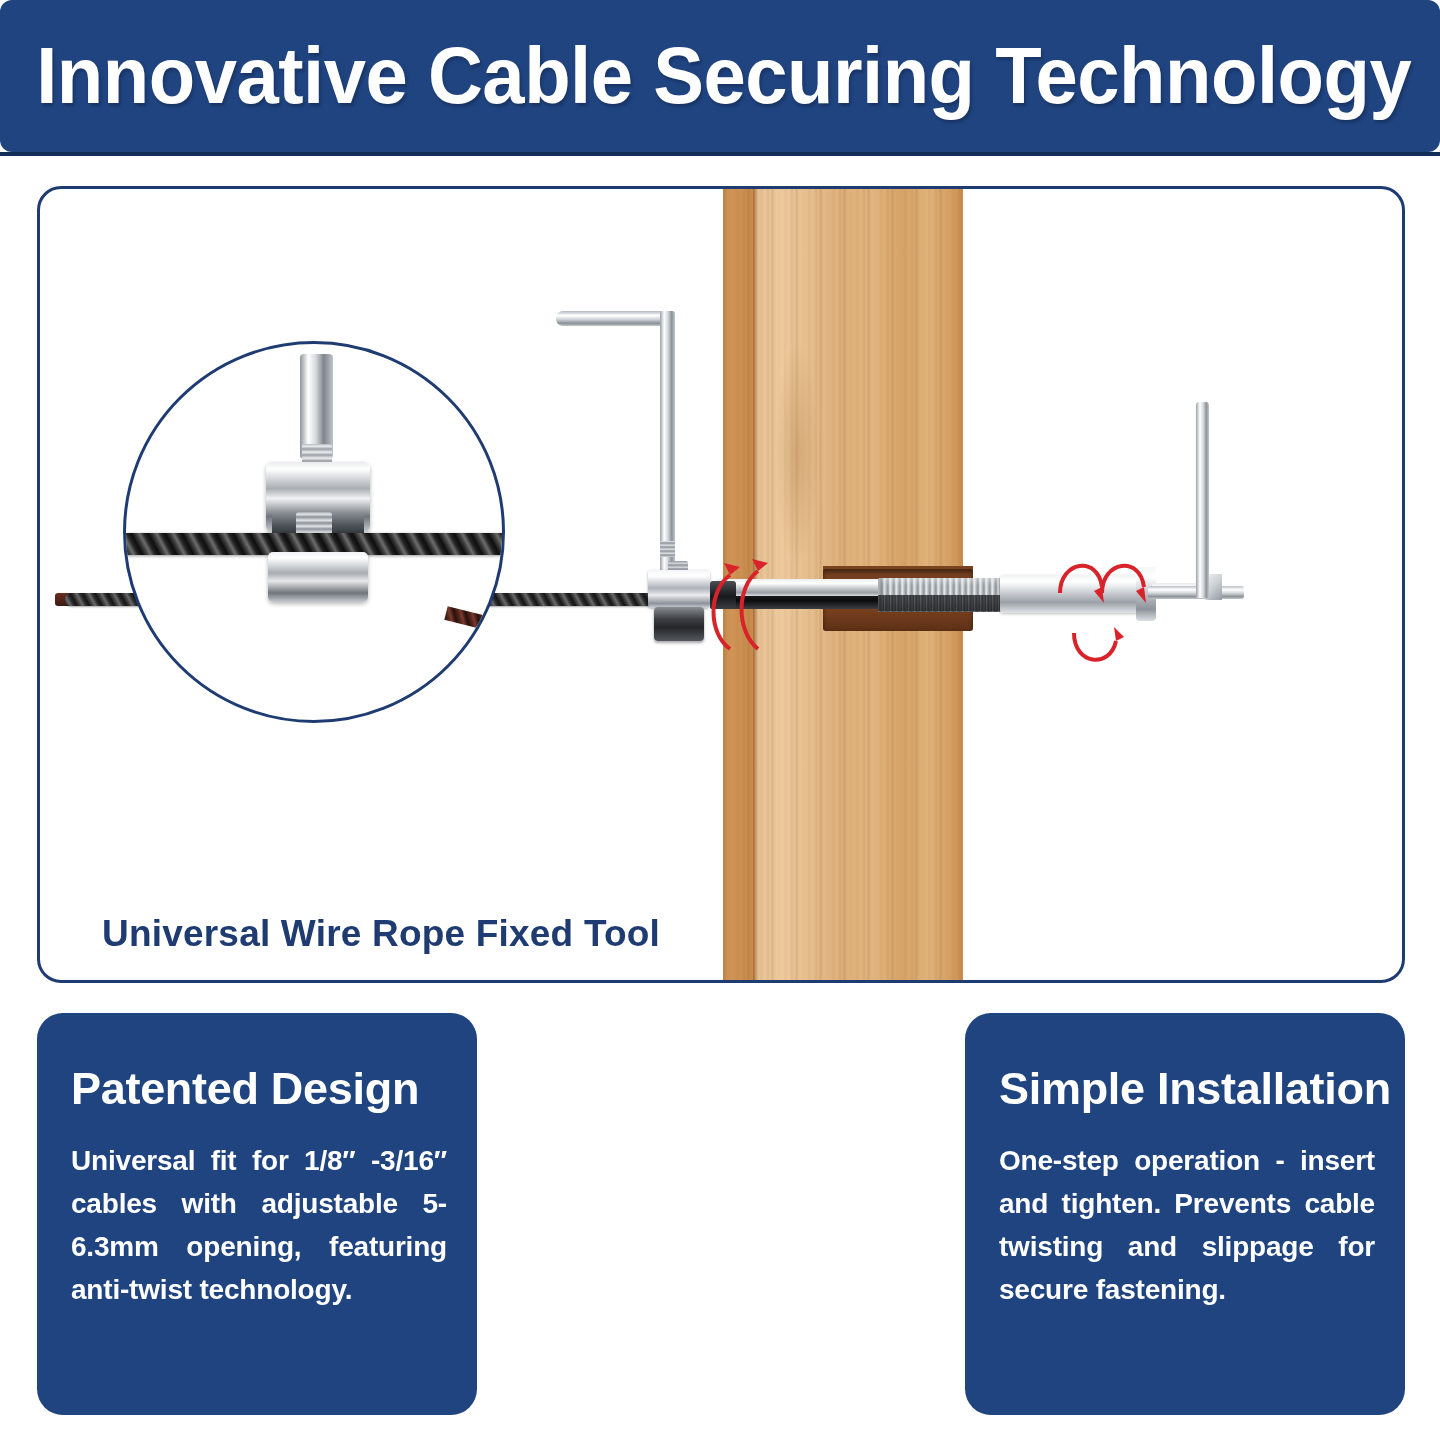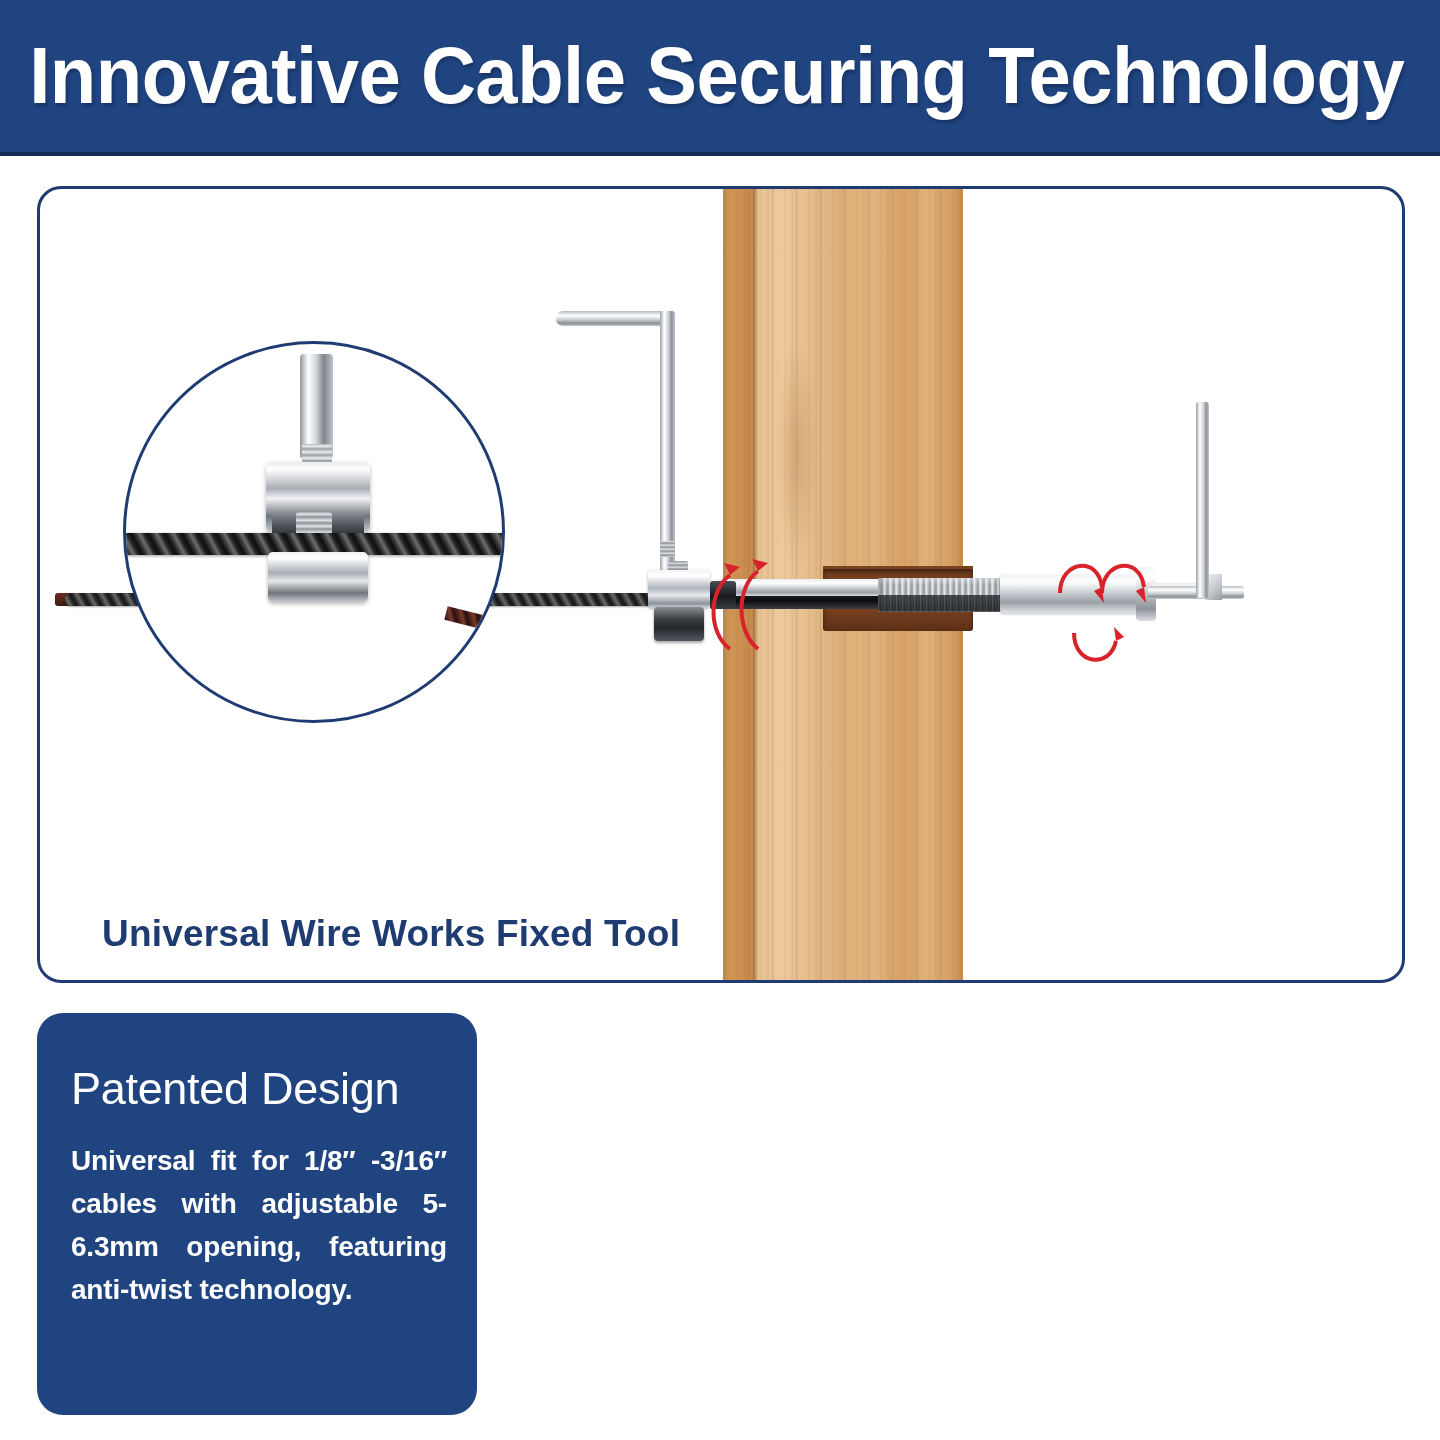--- a/index.html
+++ b/index.html
@@ -7,21 +7,21 @@
   body {
     font-family:"Liberation Sans", sans-serif;
     position:relative;
     overflow:hidden;
   }
 
   
   #header-band {
     position:absolute; left:0; top:0; width:1440px; height:152px;
     background:#1f4480;
-    display:flex; align-items:center; justify-content:flex-end;
+    display:flex; align-items:center; justify-content:flex-start;border-radius:12px;
   }
   #header-title {
     color:#ffffff;
     font-size:80px;
     font-weight:bold;
     letter-spacing:-0.5px;
     line-height:1;
     white-space:nowrap;
     transform:scaleX(0.95);
     text-shadow:2px 3px 3px rgba(20,35,70,0.45);
@@ -279,21 +279,21 @@
   }
   .feature-card {
     width:440px; height:402px;
     background:#1f4480;
     border-radius:26px;
     padding:52px 30px 0 34px;
   }
   .card-title {
     color:#ffffff;
     font-size:45px;
-    font-weight:normal;
+    font-weight:bold;
     line-height:1.05;
     margin-bottom:28px;
     white-space:nowrap;
     letter-spacing:-0.3px;
   }
   .card-body {
     color:#ffffff;
     font-size:28px;
     font-weight:bold;
     line-height:1.53;
@@ -364,25 +364,29 @@
     <div class="ci-rod"></div>
     <div class="ci-thread"></div>
     <div class="ci-barrel"></div>
     <div class="ci-mid"></div>
     <div class="ci-midscrew"></div>
     <div class="ci-cable"></div>
     <div class="ci-lower"></div>
     <div class="ci-cable-tail"></div>
   </div>
 
-  <div id="inset-caption">Universal Wire Works Fixed Tool</div>
+  <div id="inset-caption">Universal Wire Rope Fixed Tool</div>
 </div>
 
 <div id="cards-row">
 
   <div class="feature-card">
     <div class="card-title">Patented Design</div>
     <div class="card-body">Universal fit for 1/8″ -3/16″ cables with adjustable 5-6.3mm opening, featuring anti-twist technology.</div>
   </div>
 
+  <div class="feature-card">
+    <div class="card-title">Simple Installation</div>
+    <div class="card-body">One-step operation - insert and tighten. Prevents cable twisting and slippage for secure fastening.</div>
+  </div>
 
 
 </div>
 
 </body></html>

